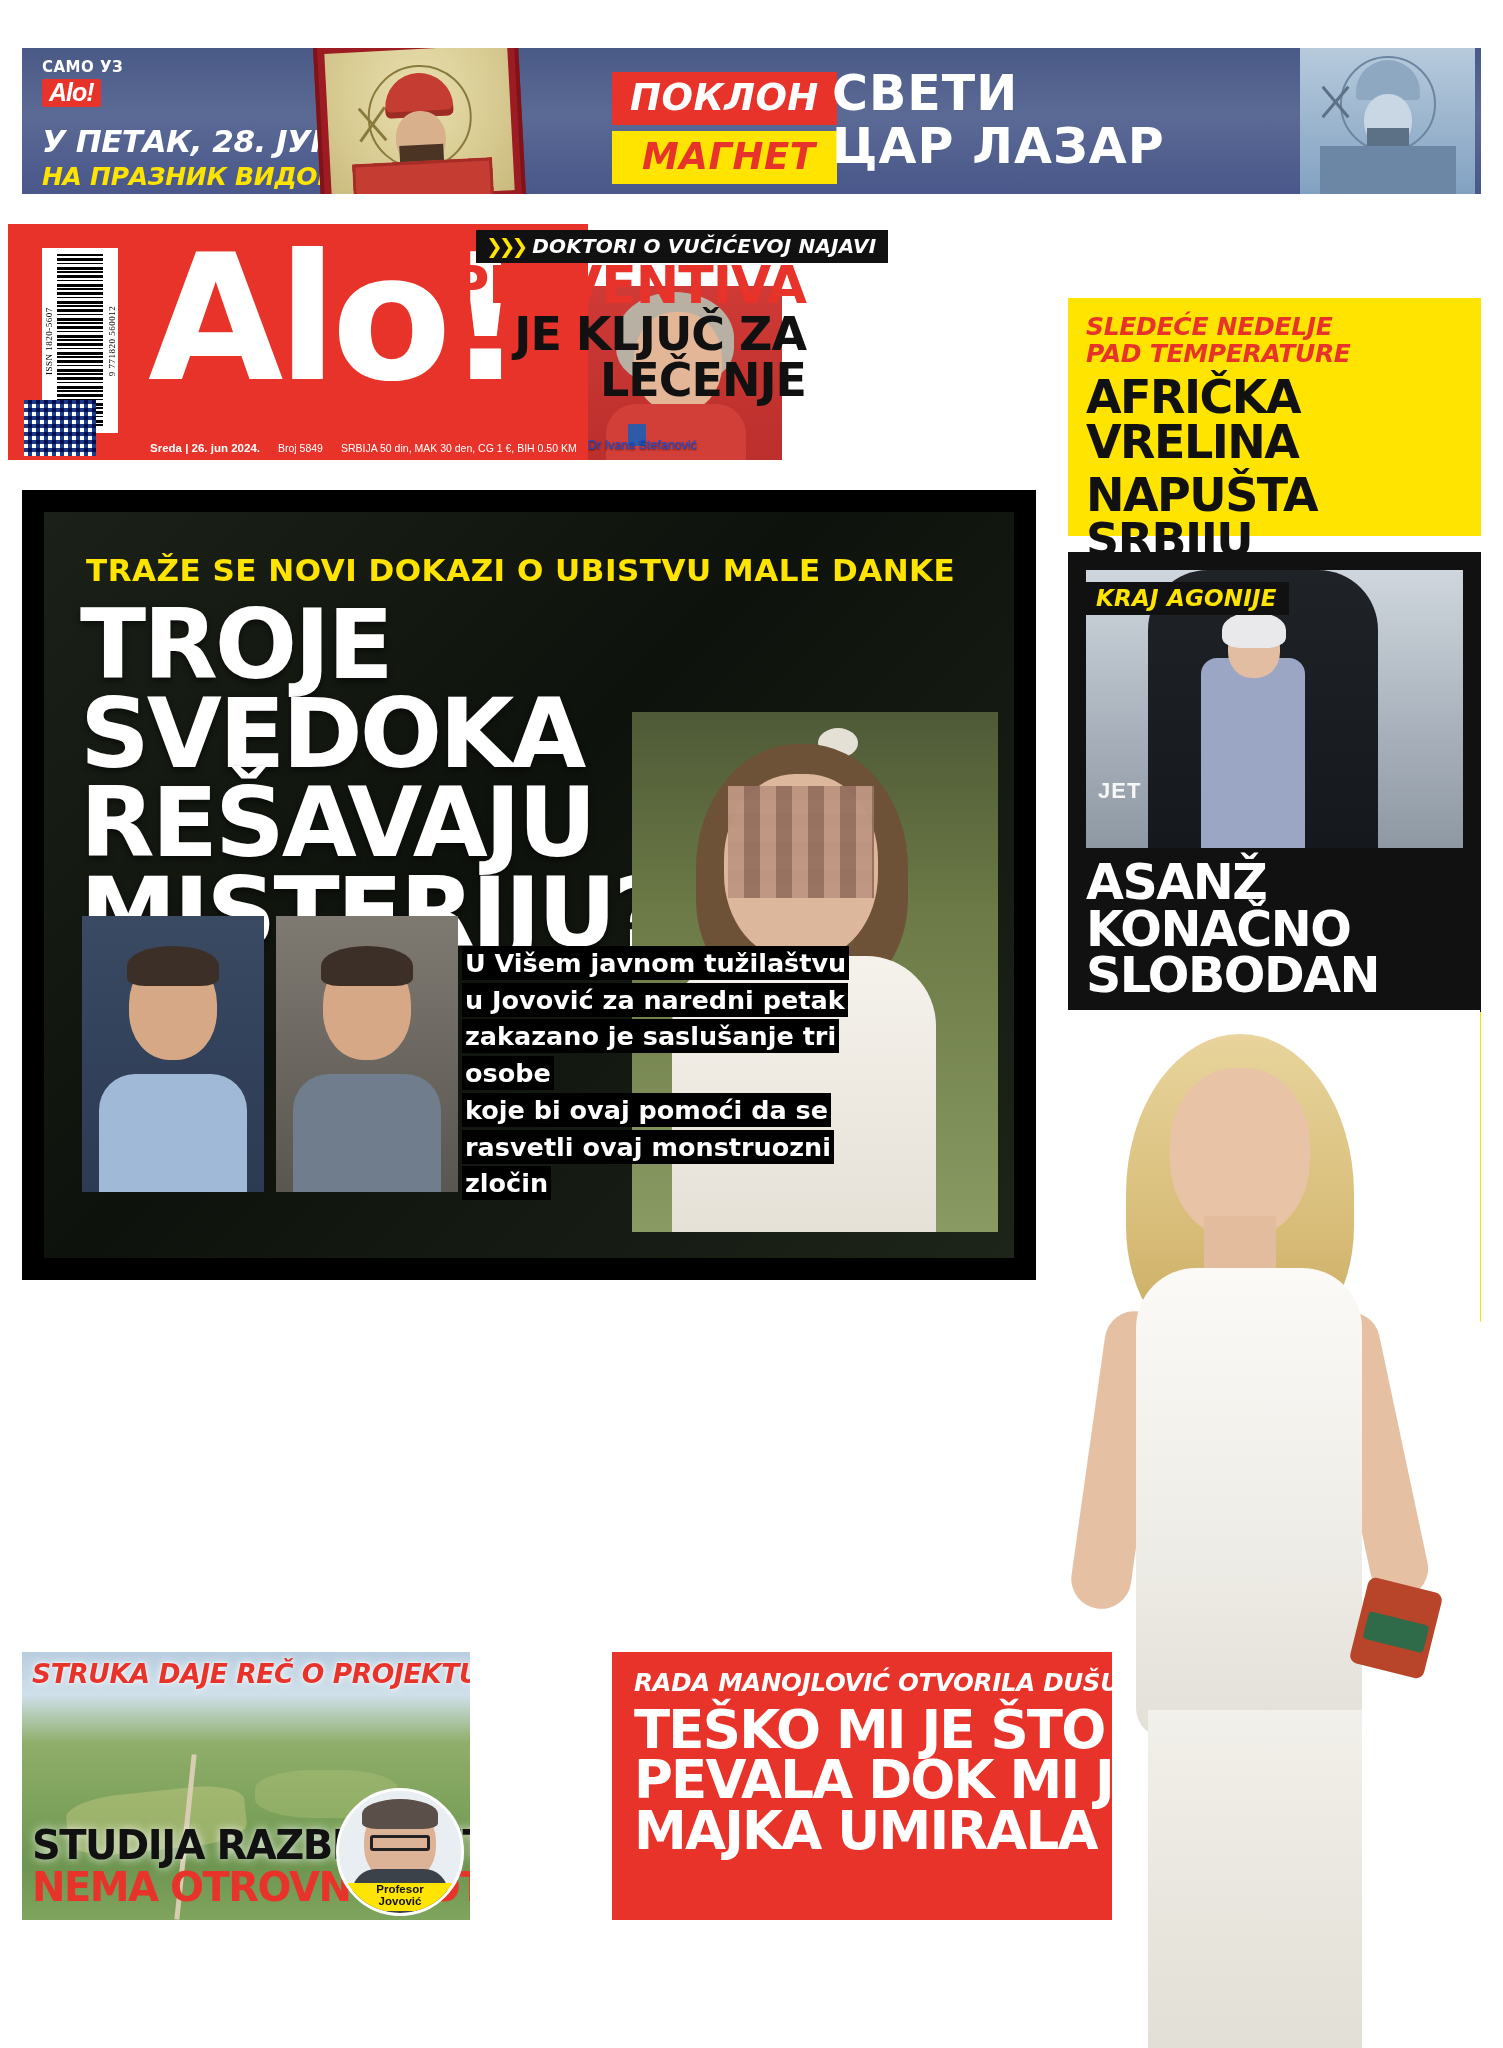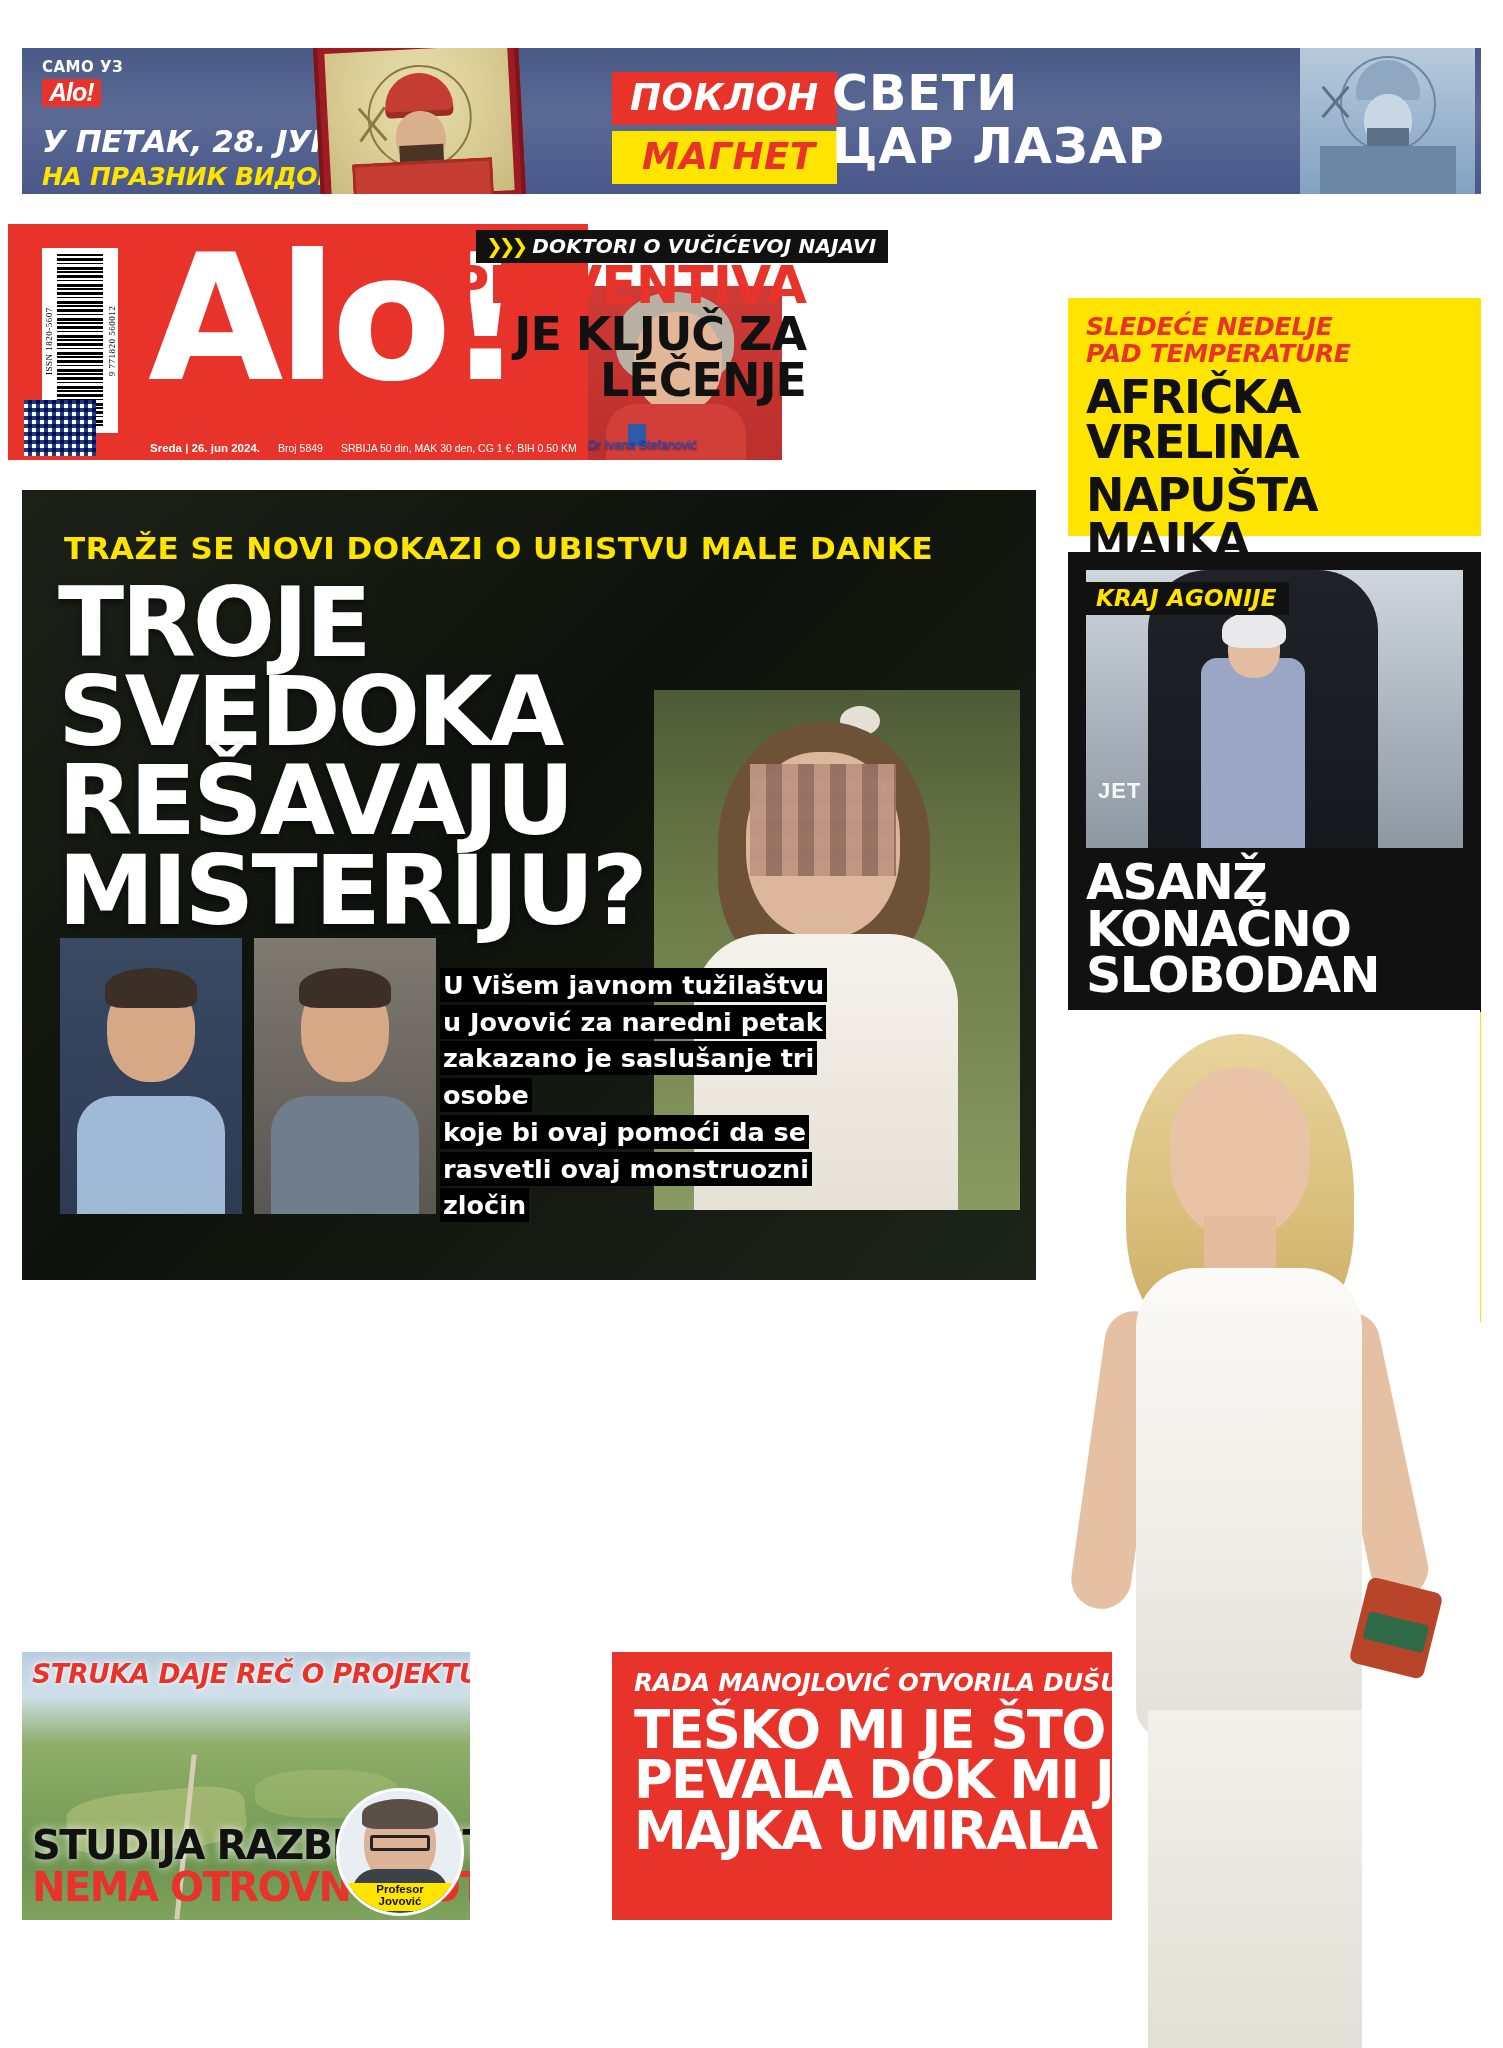--- a/index.html
+++ b/index.html
@@ -295,20 +295,21 @@
   }
   .cat-title {
     color: #111; font-size: 53px; font-weight: bold; line-height: .92;
     letter-spacing: -2px; margin-top: 14px; font-family: "DejaVu Sans", sans-serif;
   }
 
   
   .main {
     position: absolute; left: 22px; top: 490px; width: 1014px; height: 790px;
     background: #000;
+    padding: 22px;
   }
   .main-inner {
     position: relative; width: 100%; height: 100%;
     background: linear-gradient(135deg,#1b2118 0%, #0e120c 45%, #1d2419 100%);
     overflow: hidden;
   }
   .main-kicker {
     position: absolute; left: 42px; top: 40px; color: #ffe400;
     font-size: 31px; font-weight: bold; letter-spacing: .5px;
     font-family: "DejaVu Sans", sans-serif; white-space: nowrap;
@@ -586,21 +587,21 @@
       <div class="big">PREVENTIVA</div>
       <div class="blk">JE KLJUČ ZA</div>
       <div class="blk">LEČENJE</div>
     </div>
   </div>
 
   <div class="rc-weather">
     <div class="rc-kicker-red">SLEDEĆE NEDELJE</div>
     <div class="rc-kicker-red">PAD TEMPERATURE</div>
     <div class="rc-big-black">AFRIČKA VRELINA</div>
-    <div class="rc-big-black">NAPUŠTA MAJKA</div>
+    <div class="rc-big-black">NAPUŠTA SRBIJU</div>
   </div>
 
   <div class="rc-assange">
     <div class="as-photo">
       <div class="as-door"></div>
       <div class="as-body"></div>
       <div class="as-head"></div>
       <div class="as-hair"></div>
       <div class="as-jet">JET</div>
     </div>

